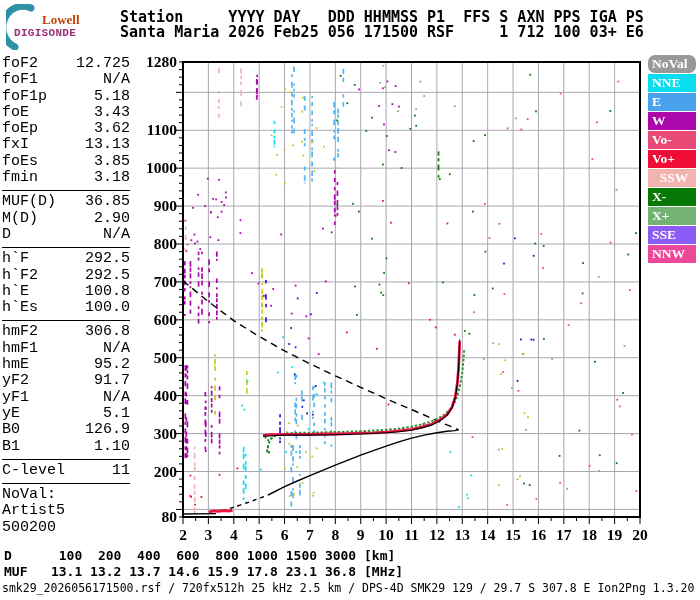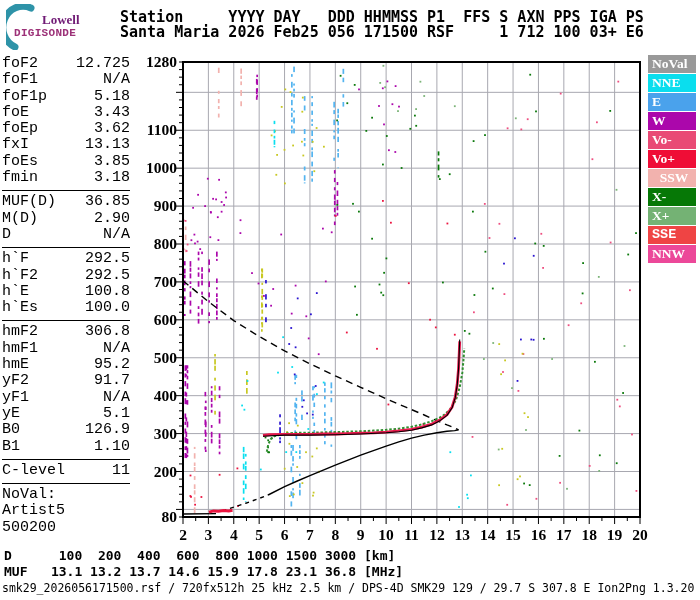--- a/index.html
+++ b/index.html
@@ -1,20 +1,20 @@
 <!DOCTYPE html>
 <html><head>
 <meta charset="utf-8">
 <style>
   html,body{margin:0;padding:0;}
   body{width:700px;height:600px;background:#ffffff;position:relative;overflow:hidden;
        font-family:"Liberation Mono","DejaVu Sans Mono",monospace;color:#000;}
   #logo{position:absolute;left:6px;top:4px;width:110px;height:46px;}
   #logo .lowell{position:absolute;left:36px;top:8px;font-family:"Liberation Serif","DejaVu Serif",serif;
-       font-size:13px;font-weight:700;color:#701a75;}
+       font-size:13px;font-weight:700;color:#c2410c;}
   #logo .digisonde{position:absolute;left:8px;top:23px;font-family:Liberation Mono, monospace;
        font-size:11px;font-weight:700;color:#9c3178;letter-spacing:.3px;}
   #header{position:absolute;left:120px;top:10px;font-size:15px;font-weight:700;
        line-height:15px;white-space:pre;margin:0;}
   #params{position:absolute;left:2px;top:56px;width:128px;font-size:15px;}
   #params .prow{display:flex;justify-content:space-between;height:16.3px;line-height:16.3px;white-space:pre;}
   #params .pdiv{border-top:1px solid #000;margin:4px 0 3px 0;height:0;}
   #legend{position:absolute;left:648px;top:55px;width:48px;}
   .leg-item{height:18px;line-height:18px;margin-bottom:1px;color:#fff;
        font-family:"Liberation Serif","DejaVu Serif",serif;font-weight:700;font-size:13.5px;
@@ -824,29 +824,29 @@
         <text x="398.44444444444446" y="492" text-anchor="middle" fill="#000" font-family="&quot;Liberation Serif&quot;,&quot;DejaVu Serif&quot;,serif" font-size="15.5px" font-weight="700">16</text>
         <text x="423.8333333333333" y="492" text-anchor="middle" fill="#000" font-family="&quot;Liberation Serif&quot;,&quot;DejaVu Serif&quot;,serif" font-size="15.5px" font-weight="700">17</text>
         <text x="449.22222222222223" y="492" text-anchor="middle" fill="#000" font-family="&quot;Liberation Serif&quot;,&quot;DejaVu Serif&quot;,serif" font-size="15.5px" font-weight="700">18</text>
         <text x="474.6111111111111" y="492" text-anchor="middle" fill="#000" font-family="&quot;Liberation Serif&quot;,&quot;DejaVu Serif&quot;,serif" font-size="15.5px" font-weight="700">19</text>
         <text x="500" y="492" text-anchor="middle" fill="#000" font-family="&quot;Liberation Serif&quot;,&quot;DejaVu Serif&quot;,serif" font-size="15.5px" font-weight="700">20</text>
       </g>
     </svg>
 </div>
 
 <div id="legend">
-    <div class="leg-item" style="background: rgb(153, 153, 153);">NoVal</div>
+    <div class="leg-item" style="background: rgb(153, 153, 153); border-radius: 7px;">NoVal</div>
     <div class="leg-item" style="background: rgb(10, 222, 238);">NNE</div>
     <div class="leg-item" style="background: rgb(74, 162, 236);">E</div>
     <div class="leg-item" style="background: rgb(171, 7, 171);">W</div>
     <div class="leg-item" style="background: rgb(233, 74, 117);">Vo-</div>
     <div class="leg-item" style="background: rgb(239, 13, 54);">Vo+</div>
     <div class="leg-item" style="background: rgb(242, 178, 174); text-align: center;">SSW</div>
     <div class="leg-item" style="background: rgb(6, 120, 6);">X-</div>
     <div class="leg-item" style="background: rgb(116, 178, 116);">X+</div>
-    <div class="leg-item" style="background: #ef4444; font-family: Liberation Mono, monospace;">SSE</div>
+    <div class="leg-item" style="background: #8b5cf6;">SSE</div>
     <div class="leg-item" style="background: #ec4899;">NNW</div>
   </div>
 
 <pre id="footer-dmuf"><span>D      100  200  400  600  800 1000 1500 3000 [km]</span>
 <span>MUF   13.1 13.2 13.7 14.6 15.9 17.8 23.1 36.8 [MHz]</span></pre>
 
 <pre id="footer-status">smk29_2026056171500.rsf / 720fx512h 25 kHz 2.5 km / DPS-4D SMK29 129 / 29.7 S 307.8 E Ion2Png 1.3.20</pre>
 
 </body></html>

